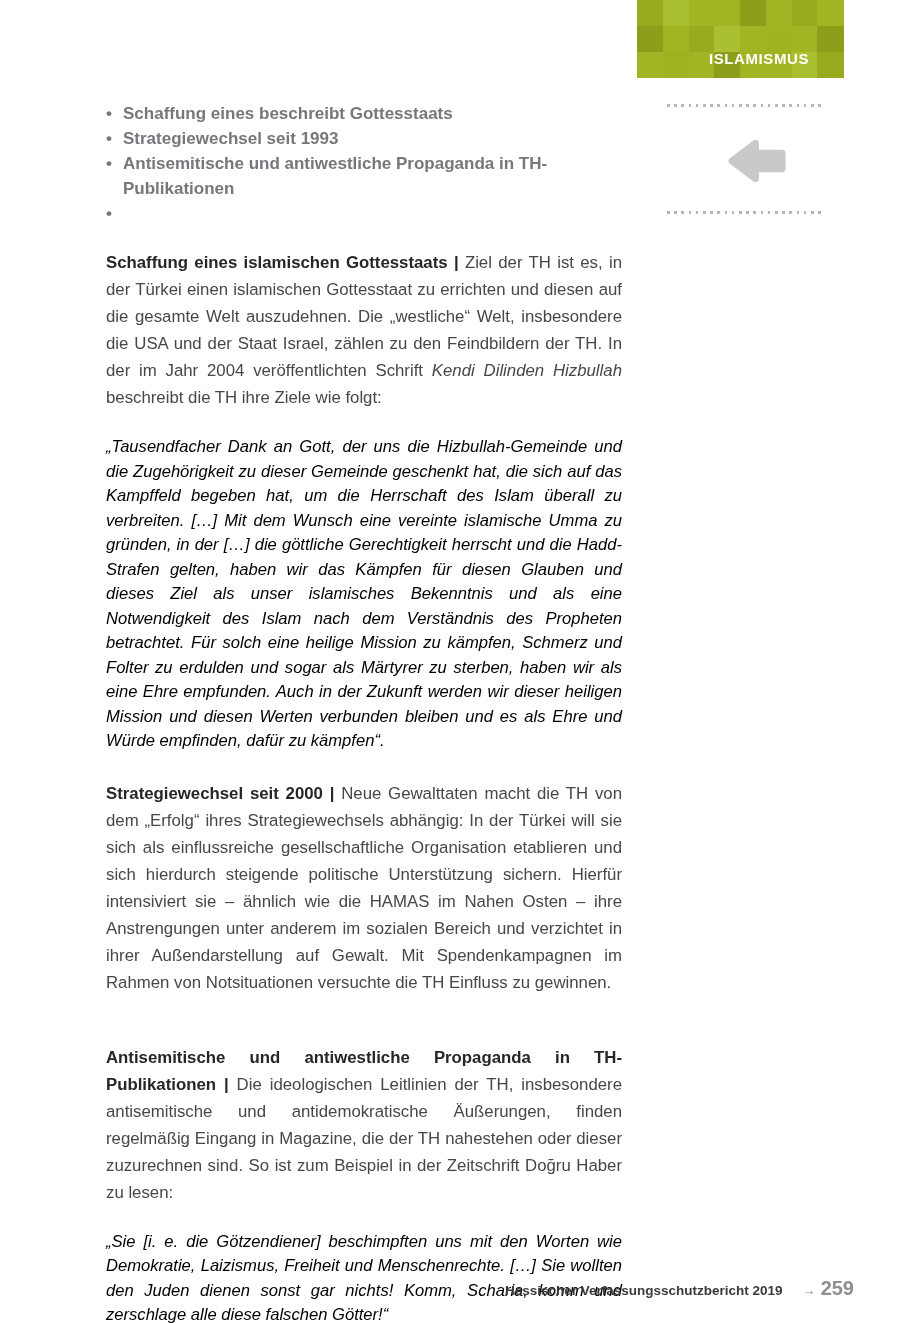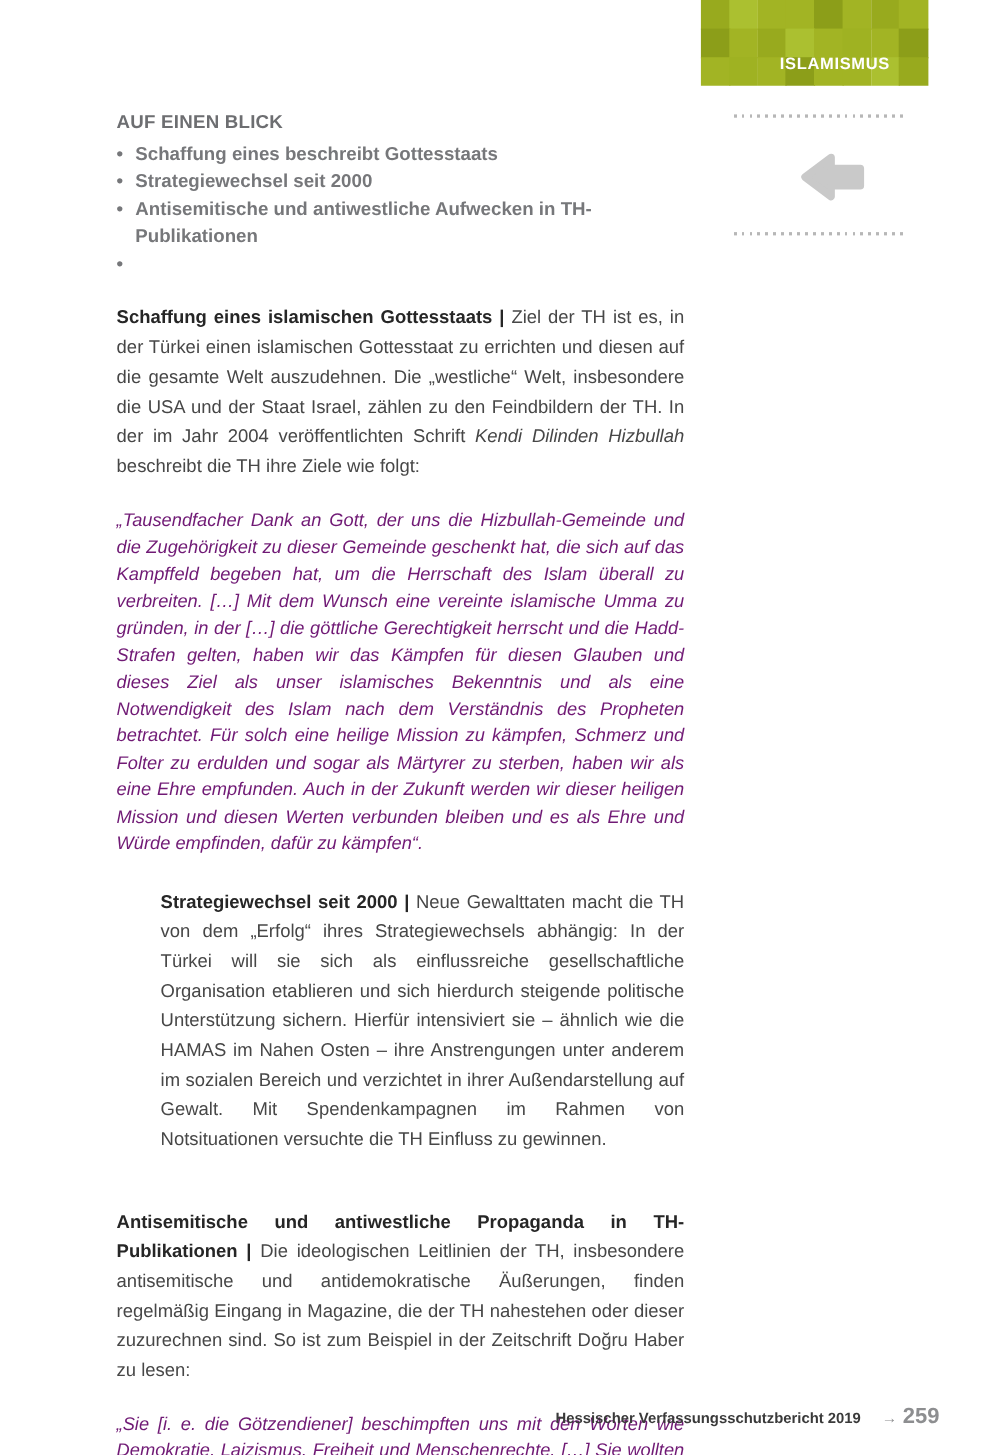--- a/index.html
+++ b/index.html
@@ -44,25 +44,25 @@
   }
   .glance-list li .bullet{position:absolute;left:0;top:0;}
 
   .article p{margin:0 0 22px 0;text-align:justify;}
   .article p.body{
     font-size:16.8px;line-height:27px;color:#474747;margin-top:48px;
   }
   .article p.body .seg-bold{font-weight:bold;color:#262626;}
   .article p.body .seg-italic{font-style:italic;}
   .article p.quote{
-    font-size:16.6px;line-height:24.5px;color:#701a75;font-style:italic;
+    font-size:16.6px;line-height:24.5px;color:#000000;font-style:italic;
     margin-top:26px;
   }
   .article p.body + p.quote{margin-top:24px;}
-  .article p.quote + p.body{margin-top:26px;margin-left:40px;}
+  .article p.quote + p.body{margin-top:26px;}
 
   
   .footer{
     position:absolute;top:1277px;right:46px;
     display:flex;align-items:baseline;gap:19px;white-space:nowrap;
   }
   .footer .report-title{font-size:13.5px;font-weight:bold;color:#3a3a3a;padding-left:12px;}
   .footer .pageref{display:flex;align-items:baseline;gap:5px;color:#8d8e90;}
   .footer .pageref .arrow-glyph{font-size:14px;}
   .footer .pageref .page-number{font-size:20px;font-weight:bold;}
@@ -104,25 +104,24 @@
 
   <div class="dotted-rule top"></div>
 
   <svg class="back-arrow" viewBox="0 0 65 50">
     <path id="arrow-path" d="M31 7 L7 25 L31 43 L31 33 L58 33 L58 17 L31 17 Z" fill="#c9c9c9" stroke="#c9c9c9" stroke-width="7" stroke-linejoin="round"></path>
   </svg>
 
   <div class="dotted-rule bottom"></div>
 
   <div class="main-col">
-    <h2 class="glance-title">AUF EINEN BLICK</h2>
     <ul class="glance-list" id="glance-list">
         <li><span class="bullet">•</span><span>Schaffung eines beschreibt Gottesstaats</span></li>
-        <li><span class="bullet">•</span><span>Strategiewechsel seit 2000</span></li>
-        <li><span class="bullet">•</span><span>Antisemitische und antiwestliche Aufwecken in TH-Publikationen</span></li>
+        <li><span class="bullet">•</span><span>Strategiewechsel seit 1993</span></li>
+        <li><span class="bullet">•</span><span>Antisemitische und antiwestliche Propaganda in TH-Publikationen</span></li>
         <li><span class="bullet">•</span></li>
       </ul>
     <div class="article" id="article">
         <p class="body"><span class="seg-bold">Schaffung eines islamischen Gottesstaats | </span><span class="seg-normal">Ziel der TH ist es, in der Türkei einen islamischen Gottesstaat zu errichten und diesen auf die gesamte Welt auszudehnen. Die „westliche“ Welt, insbesondere die USA und der Staat Israel, zählen zu den Feindbildern der TH. In der im Jahr 2004 veröffentlichten Schrift </span><span class="seg-italic">Kendi Dilinden Hizbullah</span><span class="seg-normal"> beschreibt die TH ihre Ziele wie folgt:</span></p>
         <p class="quote"><span class="seg-normal">„Tausendfacher Dank an Gott, der uns die Hizbullah-Gemeinde und die Zugehörigkeit zu dieser Gemeinde geschenkt hat, die sich auf das Kampffeld begeben hat, um die Herrschaft des Islam überall zu verbreiten. […] Mit dem Wunsch eine vereinte islamische Umma zu gründen, in der […] die göttliche Gerechtigkeit herrscht und die Hadd-Strafen gelten, haben wir das Kämpfen für diesen Glauben und dieses Ziel als unser islamisches Bekenntnis und als eine Notwendigkeit des Islam nach dem Verständnis des Propheten betrachtet. Für solch eine heilige Mission zu kämpfen, Schmerz und Folter zu erdulden und sogar als Märtyrer zu sterben, haben wir als eine Ehre empfunden. Auch in der Zukunft werden wir dieser heiligen Mission und diesen Werten verbunden bleiben und es als Ehre und Würde empfinden, dafür zu kämpfen“.</span></p>
         <p class="body"><span class="seg-bold">Strategiewechsel seit 2000 | </span><span class="seg-normal">Neue Gewalttaten macht die TH von dem „Erfolg“ ihres Strategiewechsels abhängig: In der Türkei will sie sich als einflussreiche gesellschaftliche Organisation etablieren und sich hierdurch steigende politische Unterstützung sichern. Hierfür intensiviert sie – ähnlich wie die HAMAS im Nahen Osten – ihre Anstrengungen unter anderem im sozialen Bereich und verzichtet in ihrer Außendarstellung auf Gewalt. Mit Spendenkampagnen im Rahmen von Notsituationen versuchte die TH Einfluss zu gewinnen.</span></p>
         <p class="body"><span class="seg-bold">Antisemitische und antiwestliche Propaganda in TH-Publikationen | </span><span class="seg-normal">Die ideologischen Leitlinien der TH, insbesondere antisemitische und antidemokratische Äußerungen, finden regelmäßig Eingang in Magazine, die der TH nahestehen oder dieser zuzurechnen sind. So ist zum Beispiel in der Zeitschrift Doğru Haber zu lesen:</span></p>
         <p class="quote"><span class="seg-normal">„Sie [i. e. die Götzendiener] beschimpften uns mit den Worten wie Demokratie, Laizismus, Freiheit und Menschenrechte. […] Sie wollten den Juden dienen sonst gar nichts! Komm, Scharia, komm und zerschlage alle diese falschen Götter!“</span></p>
       </div>
   </div>

